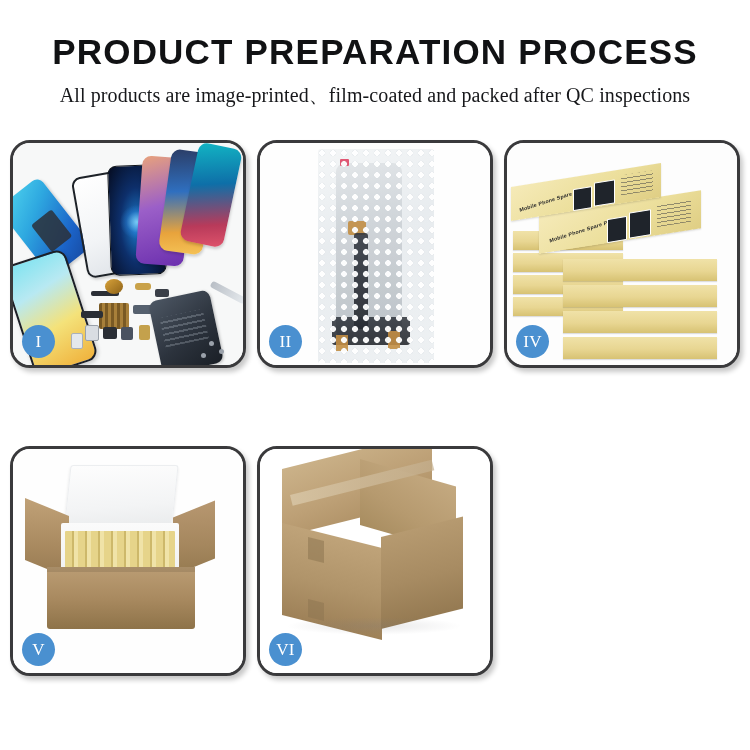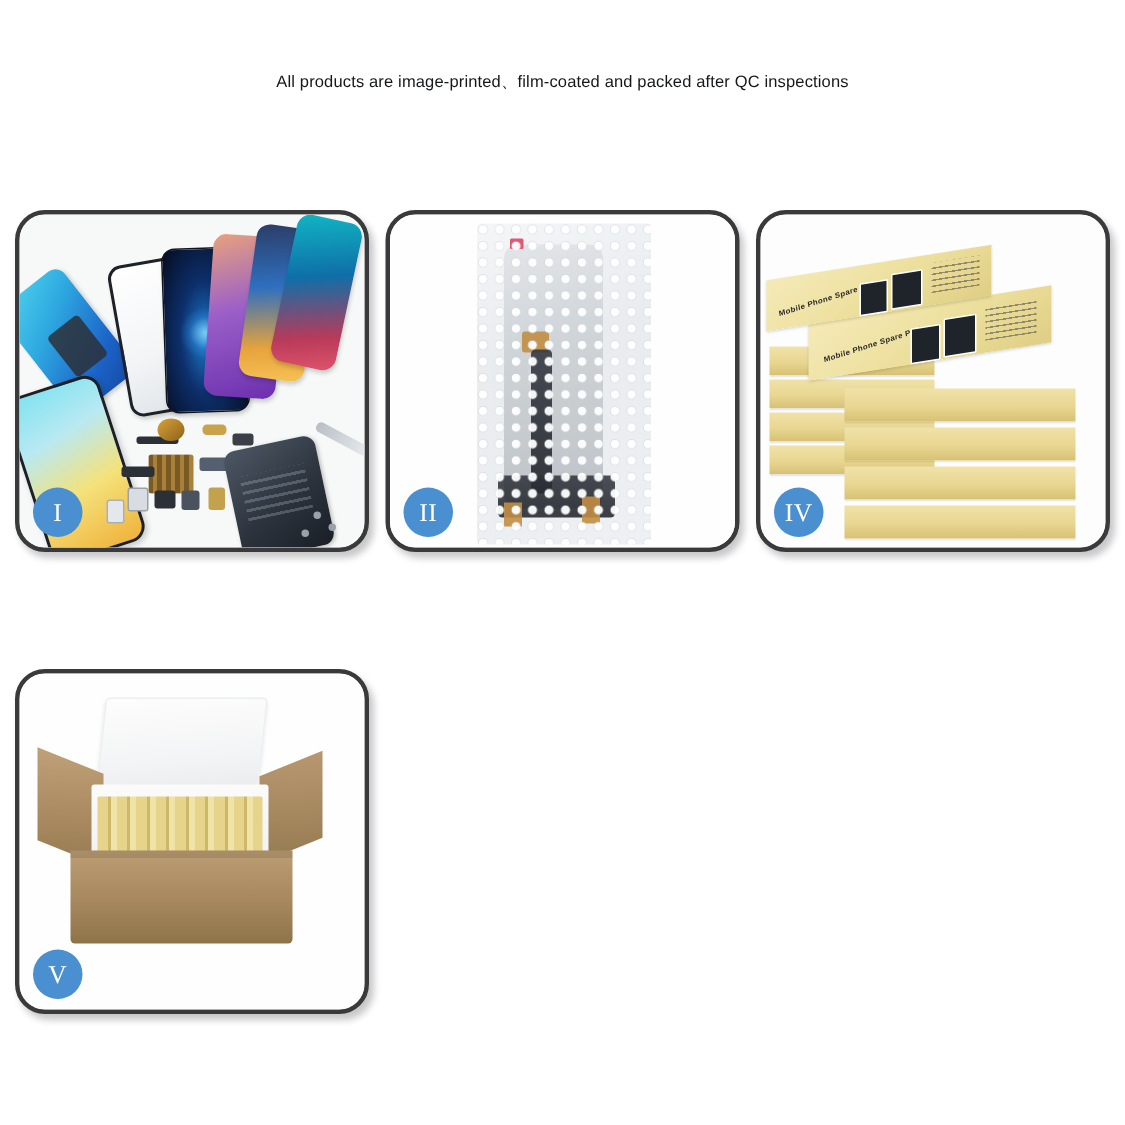--- a/index.html
+++ b/index.html
@@ -10,22 +10,22 @@
     overflow:hidden;
     position:relative;
   }
   .header{width:750px;text-align:center;padding-top:34px;}
   .title{
     font-size:35px;font-weight:700;color:#111214;
     letter-spacing:1.2px;line-height:1;
     white-space:nowrap;
   }
   .subtitle{
-    font-size:11px;color:#16171a;font-weight:400;
-    margin-top:13px;letter-spacing:.1px;white-space:nowrap;
+    font-size:20px;color:#16171a;font-weight:400;
+    margin-top:13px;letter-spacing:.1px;white-space:nowrap;font-family:Liberation Serif, serif;
   }
 
   .grid{
     position:absolute;left:0;top:140px;width:750px;
     display:grid;
     grid-template-columns:repeat(3,236px);
     grid-template-rows:228px 230px;
     justify-content:center;
     column-gap:11px;row-gap:78px;
   }
@@ -219,20 +219,21 @@
     background:rgba(140,116,80,.55);transform:skewY(14deg);}
   .vi-tab2{position:absolute;left:48px;top:152px;width:16px;height:18px;
     background:rgba(140,116,80,.5);transform:skewY(14deg);}
   .vi-shadow{position:absolute;left:26px;top:168px;width:176px;height:18px;
     background:radial-gradient(ellipse at 50% 50%,rgba(120,120,125,.18),rgba(255,255,255,0) 70%);}
 </style>
 </head>
 <body>
 
 <div class="header">
+  <div class="title">PRODUCT PREPARATION PROCESS</div>
   <div class="subtitle">All products are image-printed、film-coated and packed after QC inspections</div>
 </div>
 
 <div class="grid">
 
   <div class="panel">
     <div class="stage p1">
       <div class="ph ph1"></div>
       <div class="ph ph2"></div>
       <div class="ph ph3"></div>
@@ -331,14 +332,27 @@
       <div class="v-lid"></div>
       <div class="v-flapL"></div>
       <div class="v-flapR"></div>
       <div class="v-foam"></div>
       <div class="v-inner"></div>
       <div class="v-carton"></div>
     </div>
     <div class="badge">V</div>
   </div>
 
+  <div class="panel">
+    <div class="stage p6">
+      <div class="vi-top"></div>
+      <div class="vi-top2"></div>
+      <div class="vi-tape"></div>
+      <div class="vi-left"></div>
+      <div class="vi-right"></div>
+      <div class="vi-tab1"></div>
+      <div class="vi-tab2"></div>
+      <div class="vi-shadow"></div>
+    </div>
+    <div class="badge">VI</div>
+  </div>
 
 </div>
 
 </body></html>

